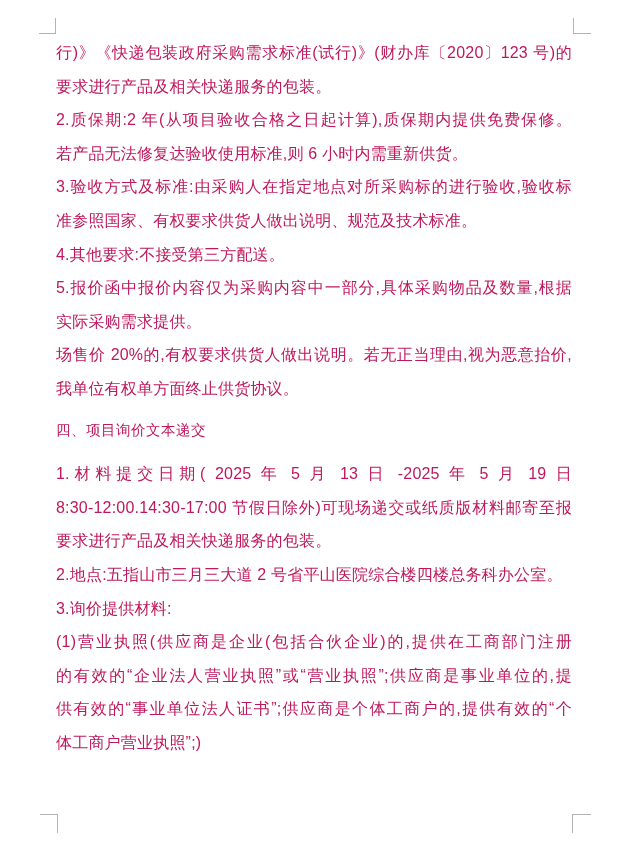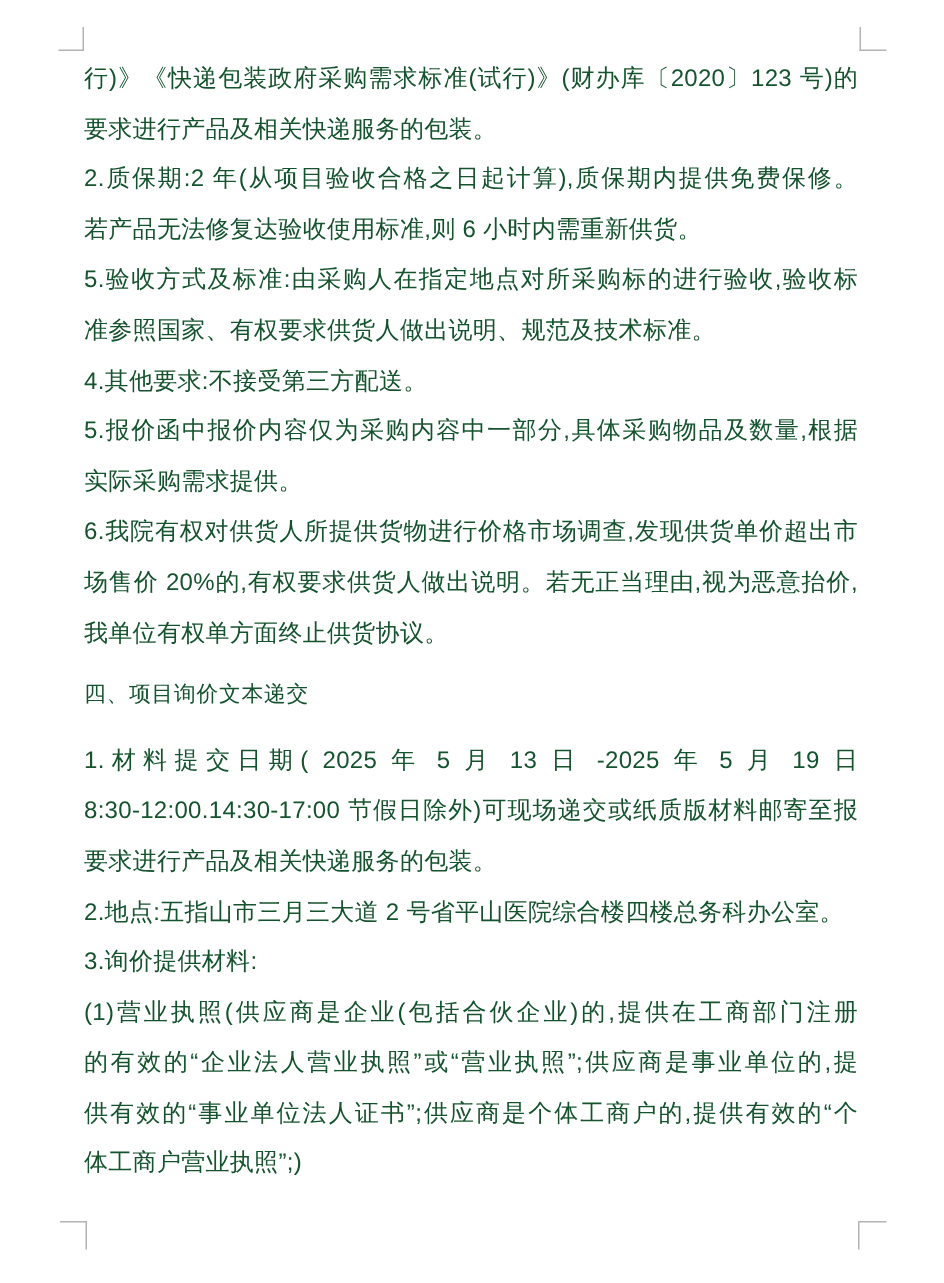--- a/index.html
+++ b/index.html
@@ -53,31 +53,30 @@
   }
 </style>
 </head>
 <body>
 
 <div class="page" style="background: rgb(255, 255, 255);">
   <div class="crop tl" style="border-color: rgb(179, 179, 179);"></div>
   <div class="crop tr" style="border-color: rgb(179, 179, 179);"></div>
   <div class="crop bl" style="border-color: rgb(179, 179, 179);"></div>
   <div class="crop br" style="border-color: rgb(179, 179, 179);"></div>
-  <div class="doc-body" style="color: #14532d;">
+  <div class="doc-body" style="color: #be185d;">
       <div class="line fill">行)》《快递包装政府采购需求标准(试行)》(财办库〔2020〕123 号)的</div>
       <div class="line">要求进行产品及相关快递服务的包装。</div>
       <div class="line fill">2.质保期:2 年(从项目验收合格之日起计算),质保期内提供免费保修。</div>
       <div class="line">若产品无法修复达验收使用标准,则 6 小时内需重新供货。</div>
-      <div class="line fill">5.验收方式及标准:由采购人在指定地点对所采购标的进行验收,验收标</div>
+      <div class="line fill">3.验收方式及标准:由采购人在指定地点对所采购标的进行验收,验收标</div>
       <div class="line">准参照国家、有权要求供货人做出说明、规范及技术标准。</div>
       <div class="line">4.其他要求:不接受第三方配送。</div>
       <div class="line fill">5.报价函中报价内容仅为采购内容中一部分,具体采购物品及数量,根据</div>
       <div class="line">实际采购需求提供。</div>
-      <div class="line fill">6.我院有权对供货人所提供货物进行价格市场调查,发现供货单价超出市</div>
       <div class="line fill">场售价 20%的,有权要求供货人做出说明。若无正当理由,视为恶意抬价,</div>
       <div class="line">我单位有权单方面终止供货协议。</div>
       <div class="heading">四、项目询价文本递交</div>
       <div class="line fill">1.材料提交日期( 2025 年 5 月 13 日 -2025 年 5 月 19 日</div>
       <div class="line fill">8:30-12:00.14:30-17:00 节假日除外)可现场递交或纸质版材料邮寄至报</div>
       <div class="line">要求进行产品及相关快递服务的包装。</div>
       <div class="line">2.地点:五指山市三月三大道 2 号省平山医院综合楼四楼总务科办公室。</div>
       <div class="line">3.询价提供材料:</div>
       <div class="line fill">(1)营业执照(供应商是企业(包括合伙企业)的,提供在工商部门注册</div>
       <div class="line fill">的有效的“企业法人营业执照”或“营业执照”;供应商是事业单位的,提</div>

